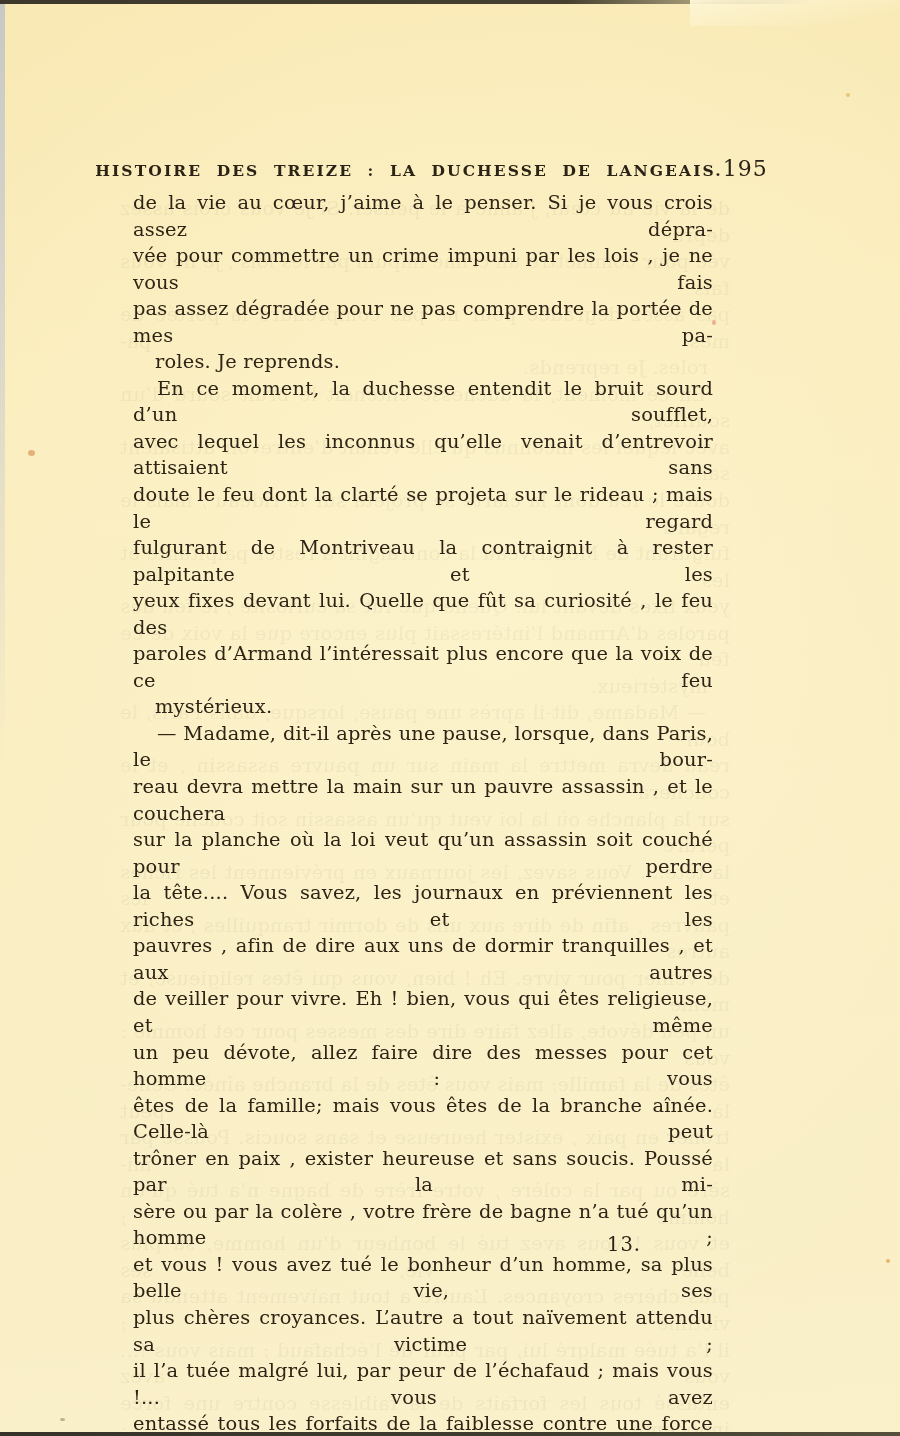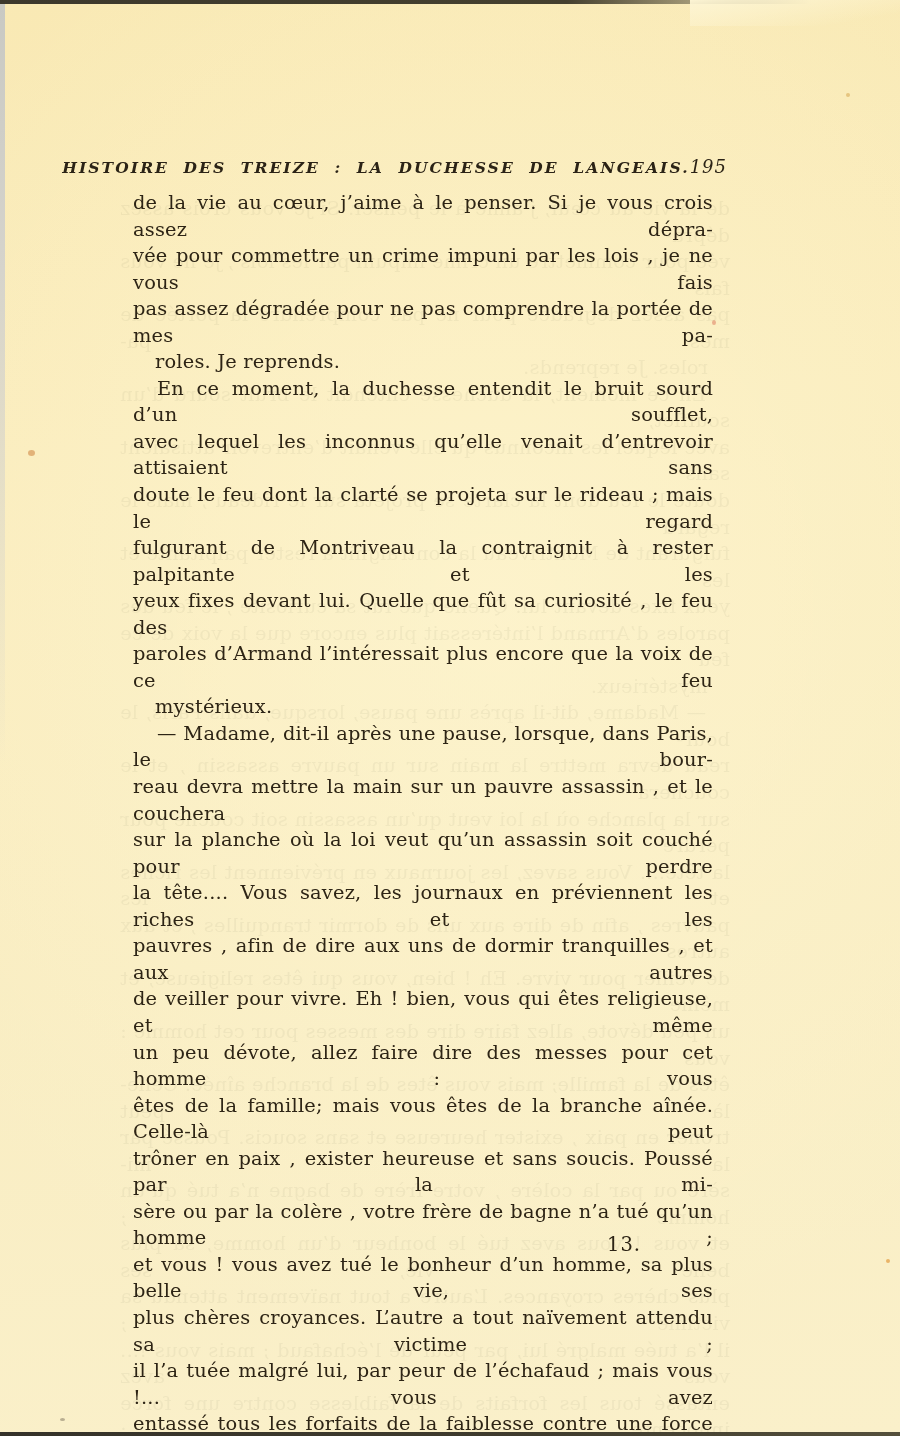--- a/index.html
+++ b/index.html
@@ -46,38 +46,37 @@
   .speck { position: absolute; border-radius: 50%; }
   .speck.s1 { left: 28px; top: 450px; width: 7px; height: 6px; background: rgba(206,130,60,0.55); }
   .speck.s2 { left: 846px; top: 93px;  width: 4px; height: 4px; background: rgba(210,160,70,0.5); }
   .speck.s3 { left: 886px; top: 1259px; width: 4px; height: 4px; background: rgba(222,140,40,0.6); }
   .speck.s4 { left: 60px;  top: 1418px; width: 5px; height: 3px; background: rgba(120,110,90,0.5); }
   .speck.s5 { left: 712px; top: 320px; width: 4px; height: 5px; background: rgba(205,60,40,0.35); }
 
   
   .running-head {
     position: absolute;
-    left: 147px; top: 156px;
+    left: 133px; top: 156px;
     width: 580px;
     display: flex;
-    justify-content: flex-end;
+    justify-content: center;
     align-items: baseline;
     color: #2b2316;
-    font-style: italic;
   }
   .running-head .title {
     padding-left: 17px;
     font-size: 15.5px;
     font-weight: bold;
     letter-spacing: 2.1px;
     word-spacing: 7px;
     white-space: nowrap;
   }
   .running-head .folio {
-    font-size: 18px;
+    font-size: 22px;
     font-weight: normal;
     letter-spacing: 1px;
   }
 
   
   .text-block {
     position: absolute;
     left: 133px; top: 190px;
     width: 580px;
     font-size: 19.4px;

